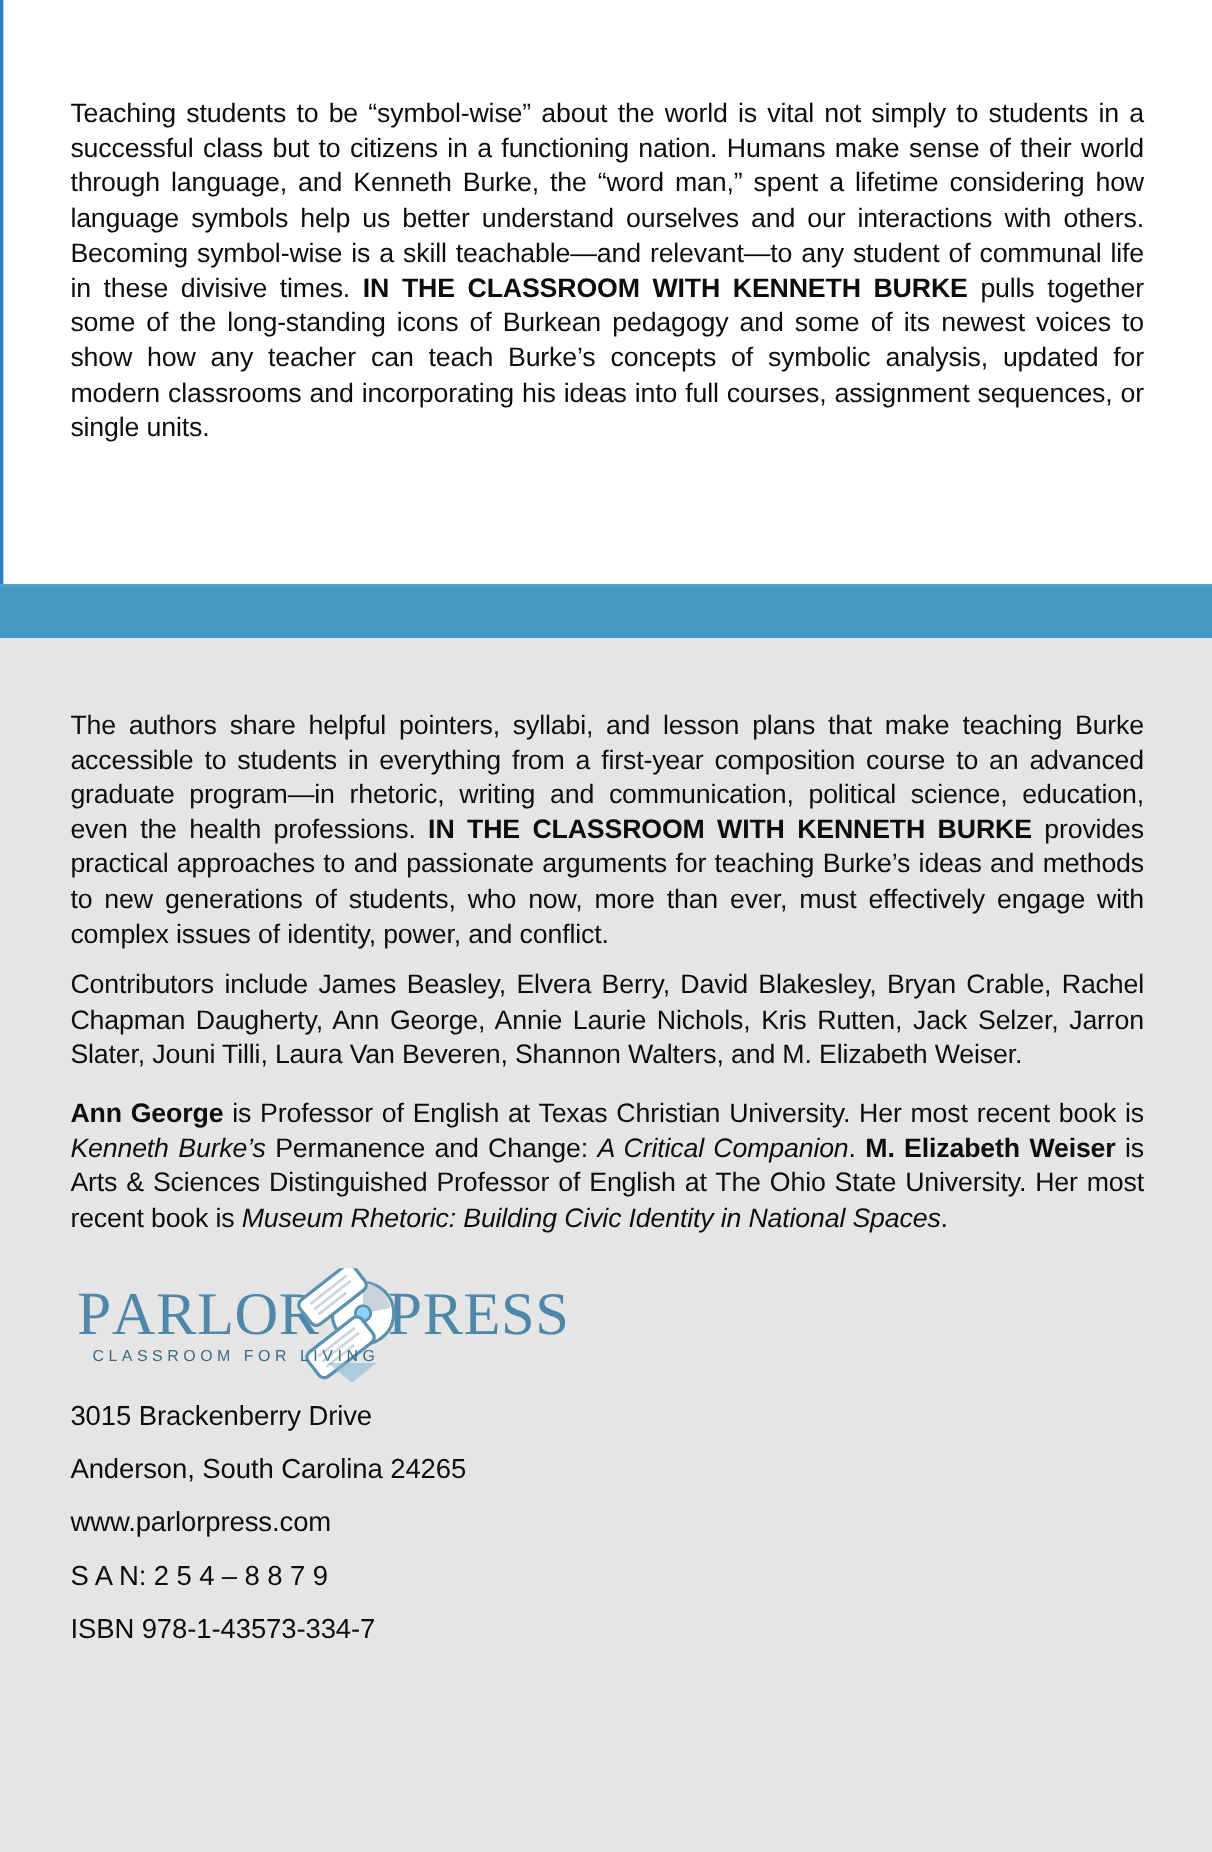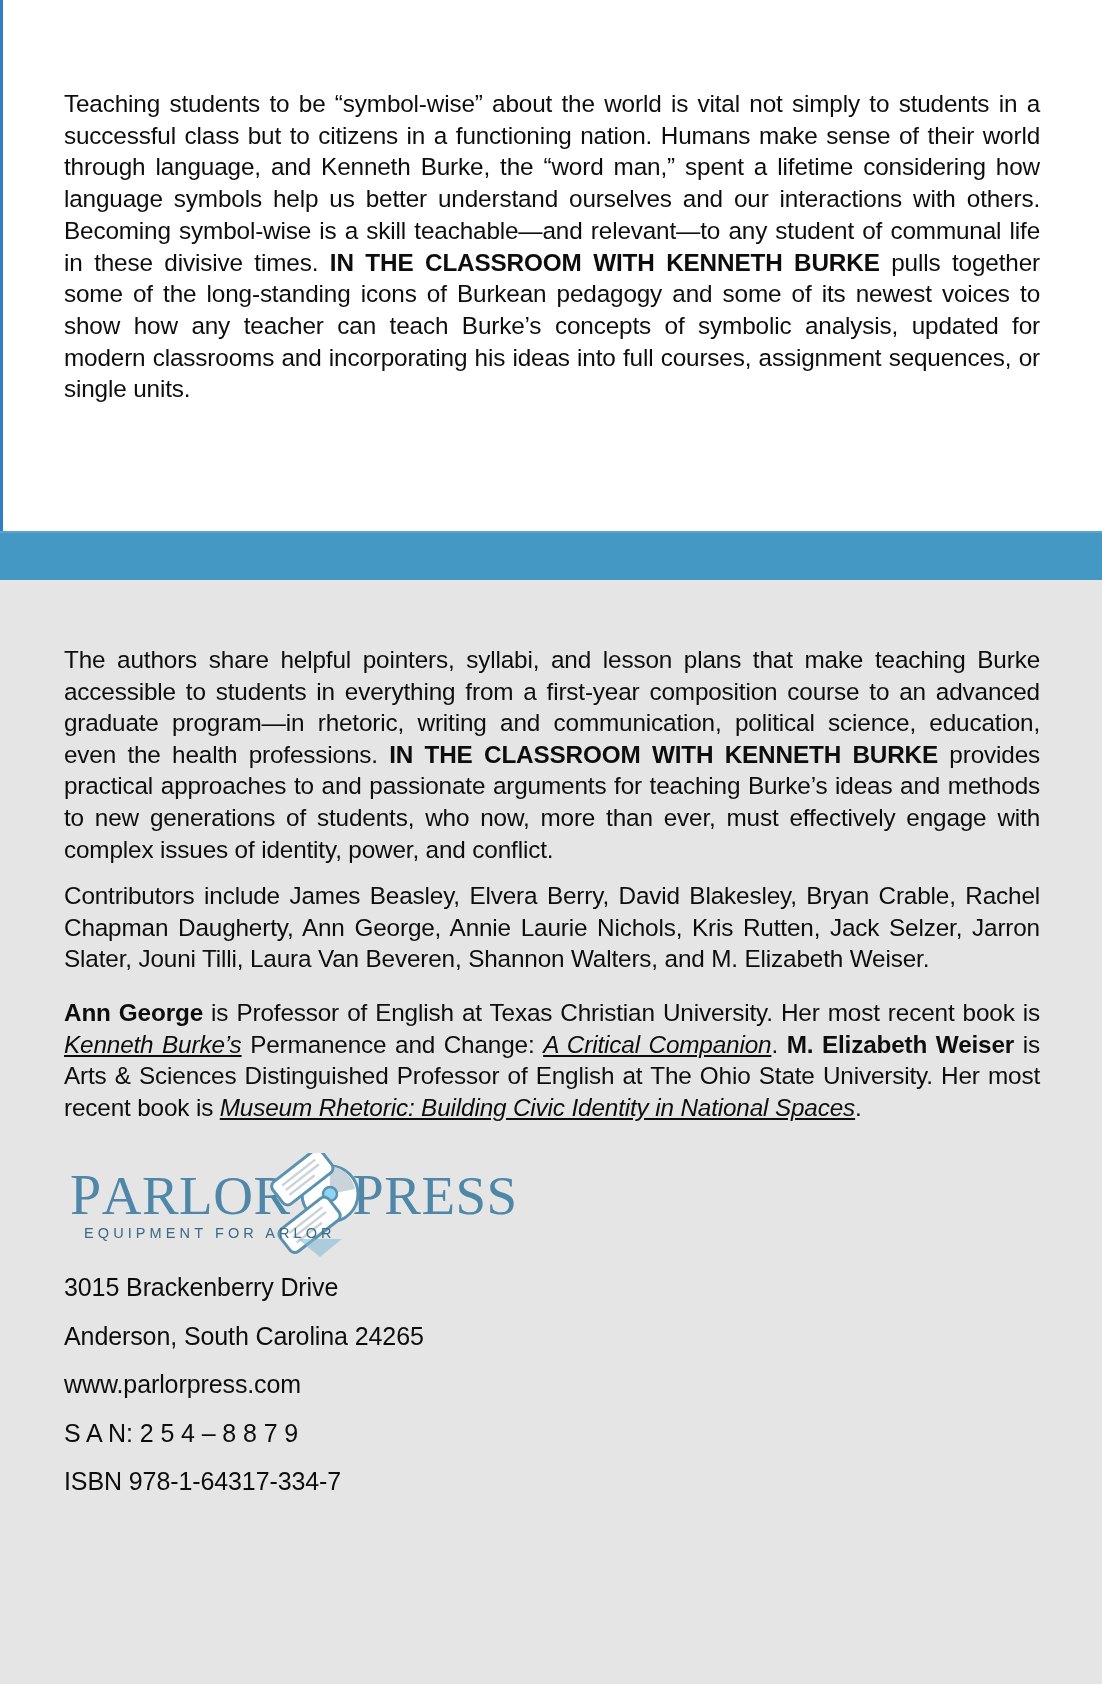--- a/index.html
+++ b/index.html
@@ -90,21 +90,21 @@
     text-justify: inter-word;
     letter-spacing: -0.15px;
     margin: 0;
   }
   .para.contrib { margin-top: 15px; }
   .para.bio { margin-top: 22px; }
 
   .spacer-top { height: 64px; }
 
   b, .bold { font-weight: bold; }
-  i, .ital { font-style: italic; text-decoration: underline; }
+  i, .ital { font-style: italic; }
 
   
   .logo-block {
     margin-top: 36px;
     position: relative;
     width: 430px;
     height: 96px;
   }
   .logo-word {
     font-family: "Liberation Serif", "DejaVu Serif", serif;
@@ -192,25 +192,25 @@
         <g transform="rotate(-38 46 74)">
           <rect x="16" y="58" width="62" height="28" rx="6" fill="#ffffff" stroke="#5b92b0" stroke-width="3"></rect>
           <line x1="26" y1="66" x2="68" y2="66" stroke="#c9d4da" stroke-width="2.4"></line>
           <line x1="26" y1="72" x2="68" y2="72" stroke="#c9d4da" stroke-width="2.4"></line>
           <line x1="26" y1="78" x2="58" y2="78" stroke="#c9d4da" stroke-width="2.4"></line>
         </g>
 
         <path d="M34 86 L56 104 L78 86 Z" fill="#7fb8d4" opacity="0.55"></path>
       </svg>
 
-      <div class="logo-tag">EQUIPMENT FOR ARLOR</div>
+      <div class="logo-tag">CLASSROOM FOR LIVING</div>
     </div>
 
     <div class="address">
       <div>3015 Brackenberry Drive</div>
       <div>Anderson, South Carolina 24265</div>
       <div>www.parlorpress.com</div>
       <div>S A N: 2 5 4 – 8 8 7 9</div>
-      <div>ISBN 978-1-64317-334-7</div>
+      <div>ISBN 978-1-43573-334-7</div>
     </div>
 
   </section>
 </div>
 
 </body></html>

